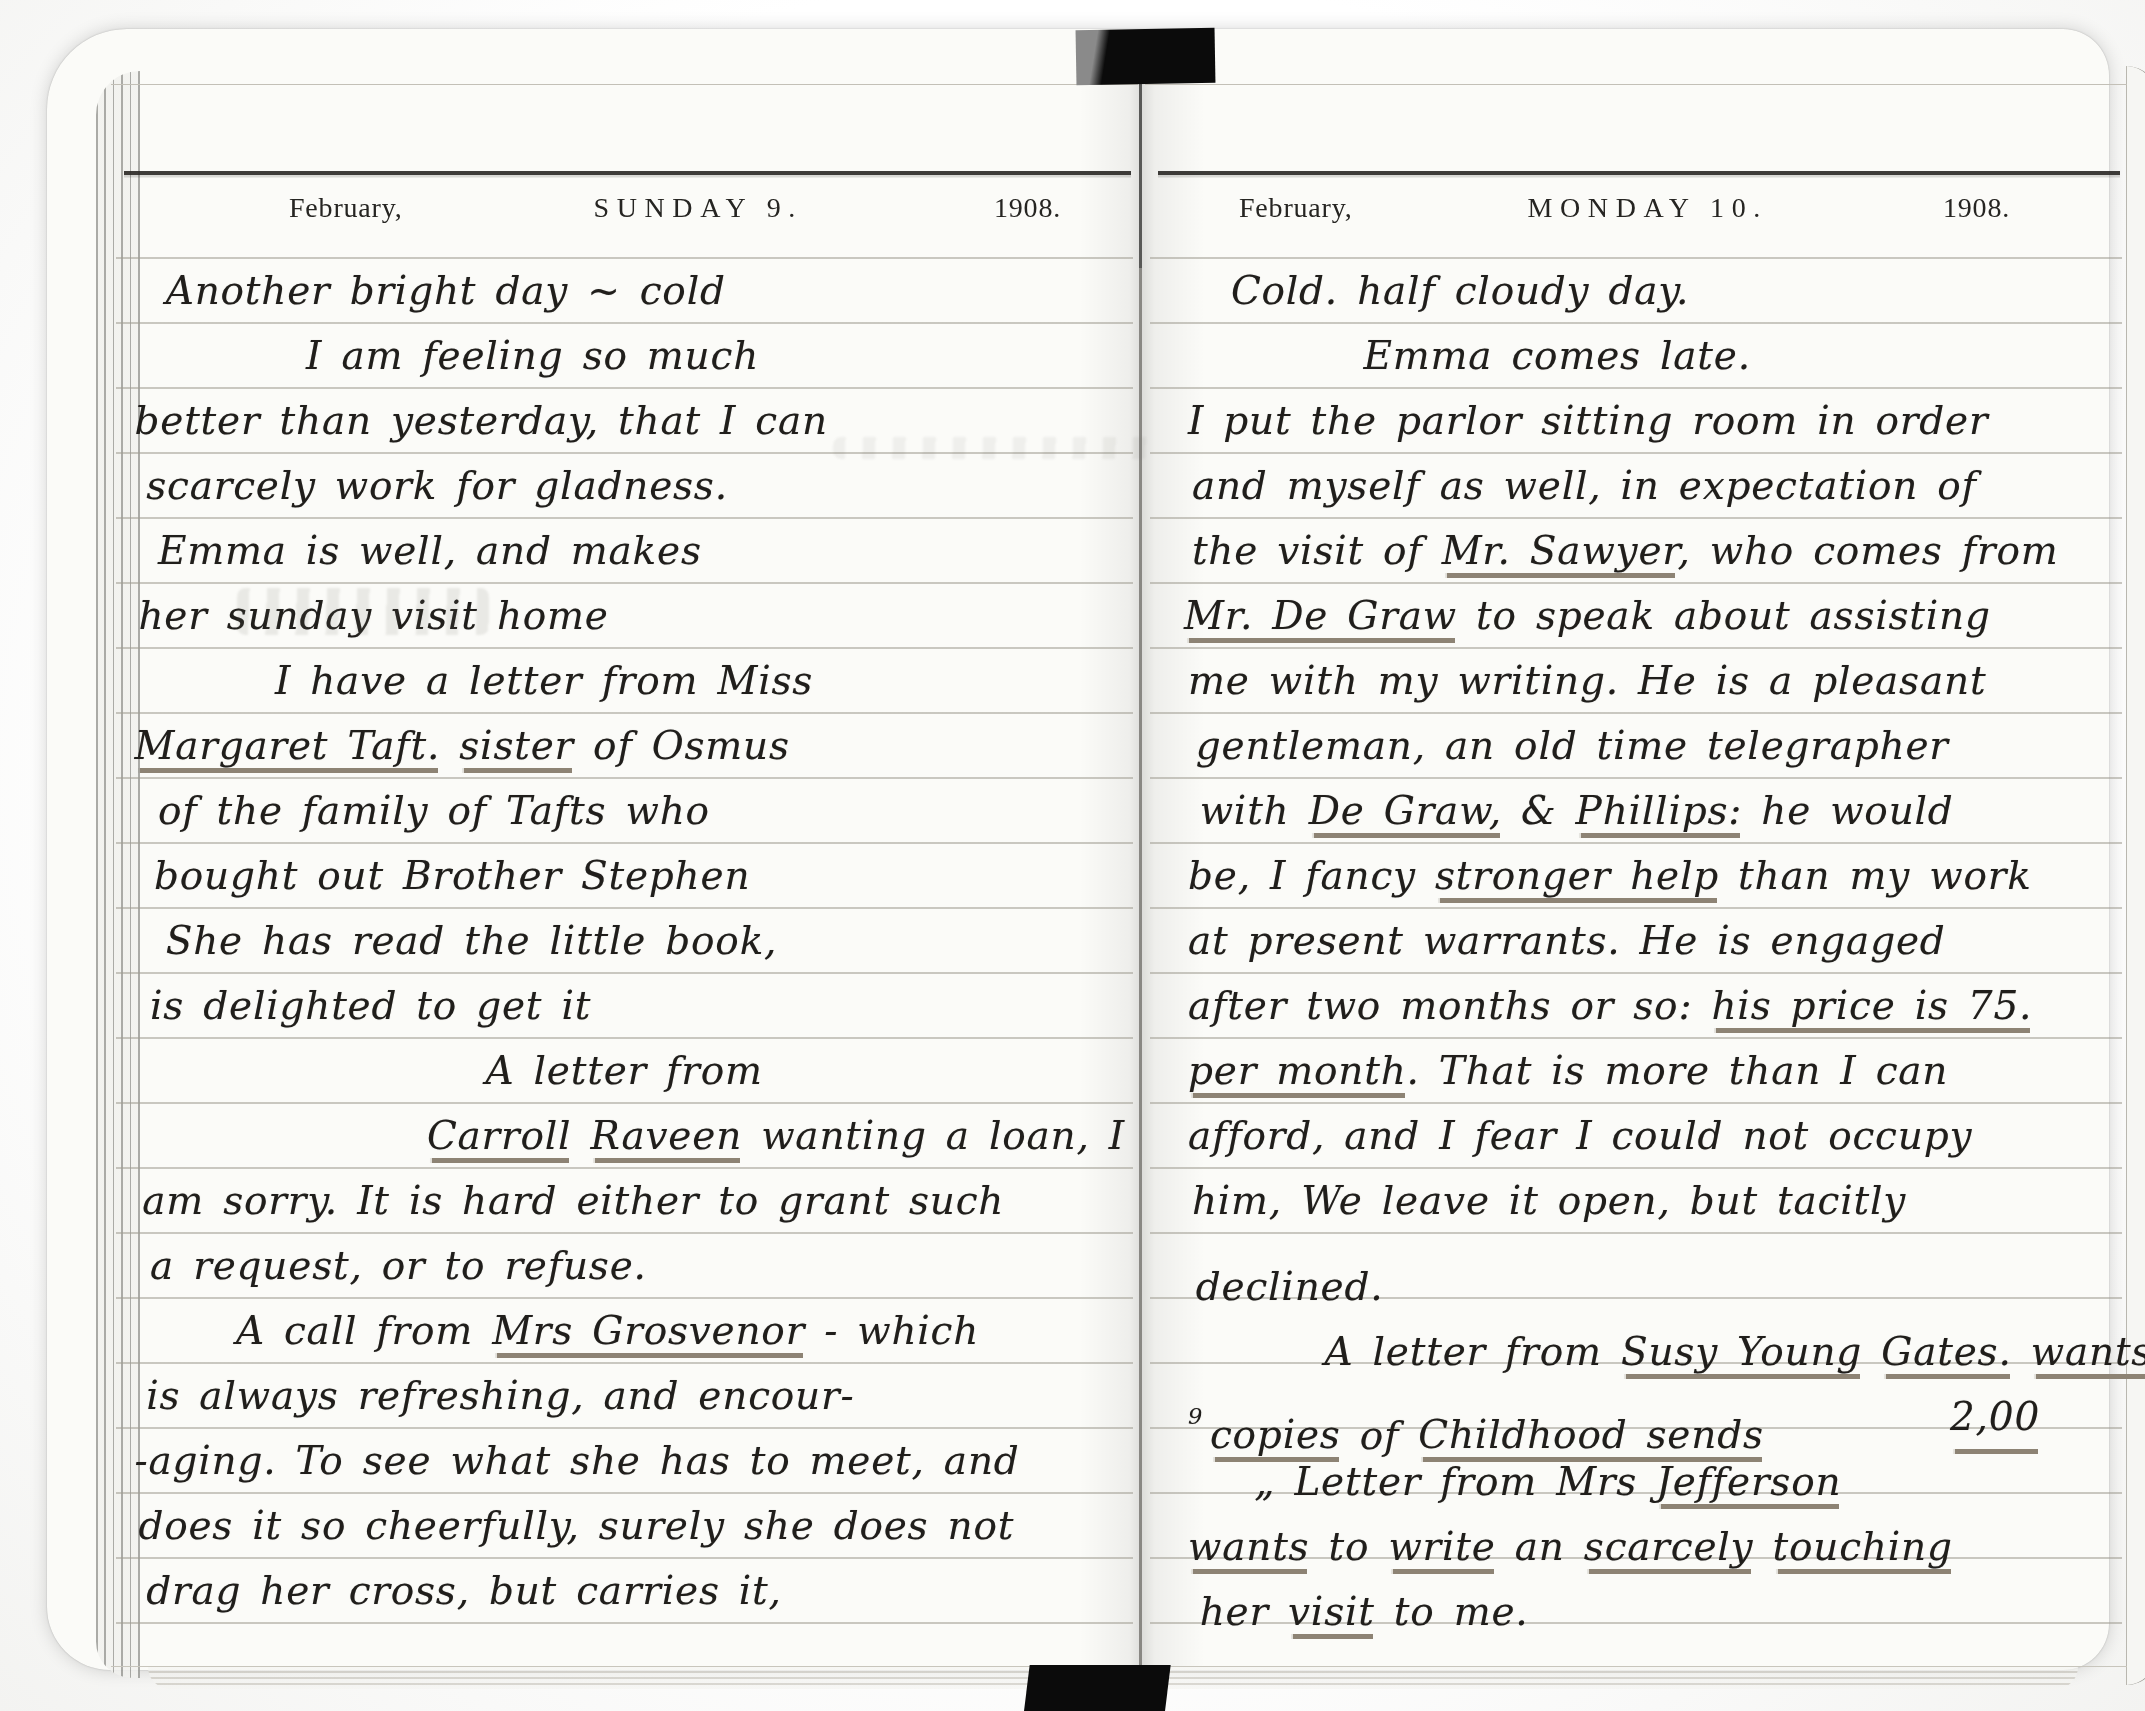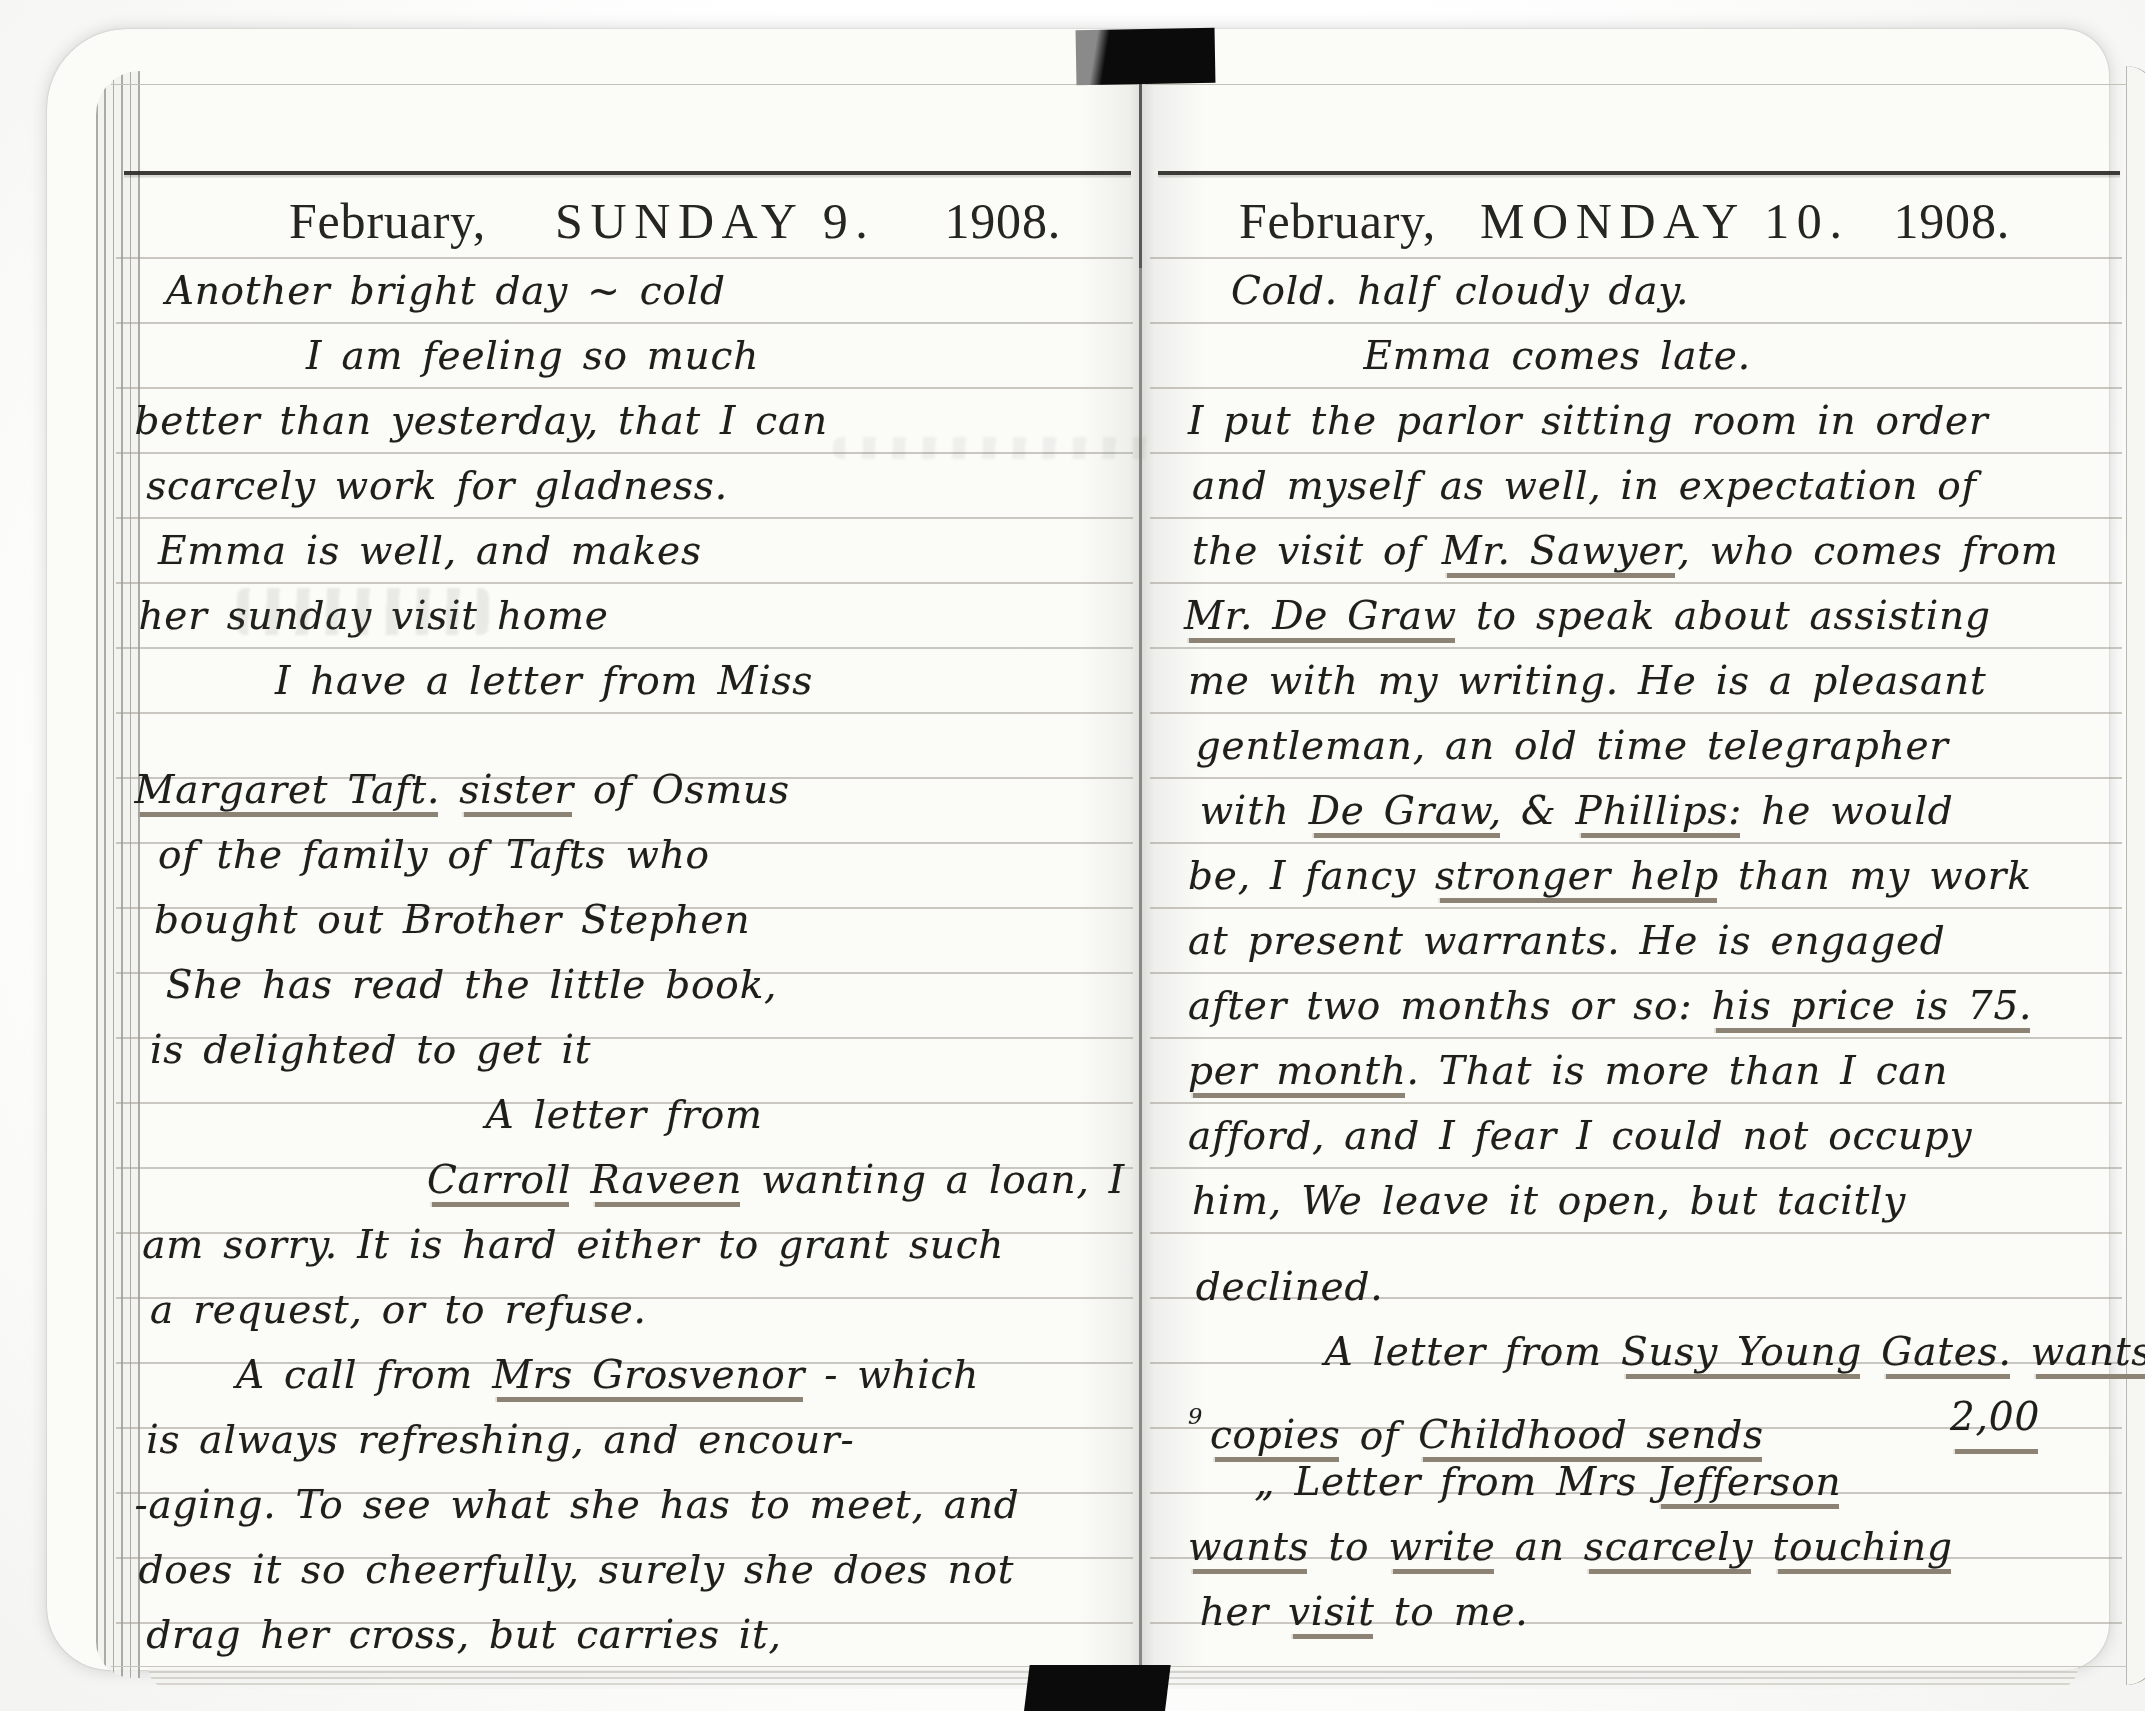--- a/index.html
+++ b/index.html
@@ -67,21 +67,21 @@
     opacity:.55;
   }
   .headrule{
     position:absolute;top:86px;left:13.4px;right:6.7px;height:4.2px;
     background:var(--headrule);opacity:.92;
     box-shadow:0 2.5px 0 rgba(46,44,41,.18);
   }
   .pagehead{
     position:absolute;top:107px;left:0;right:0;height:52px;
     display:flex;justify-content:space-between;align-items:baseline;
-    font-size:50px;color:#262522;letter-spacing:0.8px;
+    font-size:28px;color:#262522;letter-spacing:0.8px;
   }
   .page-left .pagehead{padding:0 77px 0 178px;}
   .page-right .pagehead{padding:0 117px 0 94px;}
   .pagehead .day{letter-spacing:7.6px;}
   
   .writing{
     position:absolute;top:173px;left:23.5px;right:13px;
     font-family:"DejaVu Serif", serif;font-style:italic;
     font-size:39px;line-height:65px;color:var(--ink);
     letter-spacing:0.8px;word-spacing:5.9px;white-space:nowrap;
@@ -118,21 +118,21 @@
       </div>
       <div class="rules"></div>
       <div class="writing">
           <div class="line" style="padding-left: 0.8em;">Another bright day ~ cold</div>
           <div class="line" style="padding-left: 4.4em;">I am feeling so much</div>
           <div class="line" style="padding-left: 0em;">better than yesterday, that I can</div>
           <div class="line" style="padding-left: 0.3em;">scarcely work for gladness.</div>
           <div class="line" style="padding-left: 0.6em;">Emma is well, and makes</div>
           <div class="line" style="padding-left: 0.1em;">her sunday visit home</div>
           <div class="line" style="padding-left: 3.6em;">I have a letter from Miss</div>
-          <div class="line" style="padding-left: 0em; margin-top: 44px;"><span class="u">Margaret Taft.</span> <span class="u">sister</span> of Osmus</div>
+          <div class="line" style="padding-left: 0em;"><span class="u">Margaret Taft.</span> <span class="u">sister</span> of Osmus</div>
           <div class="line" style="padding-left: 0.6em;">of the family of Tafts who</div>
           <div class="line" style="padding-left: 0.5em;">bought out Brother Stephen</div>
           <div class="line" style="padding-left: 0.8em;">She has read the little book,</div>
           <div class="line" style="padding-left: 0.4em;">is delighted to get it</div>
           <div class="line" style="padding-left: 9em;">A letter from</div>
           <div class="line" style="padding-left: 0em; text-align: right;"><span class="u">Carroll</span> <span class="u">Raveen</span> wanting a loan, I</div>
           <div class="line" style="padding-left: 0.2em;">am sorry. It is hard either to grant such</div>
           <div class="line" style="padding-left: 0.4em;">a request, or to refuse.</div>
           <div class="line" style="padding-left: 2.6em;">A call from <span class="u">Mrs Grosvenor</span> - which</div>
           <div class="line" style="padding-left: 0.3em;">is always refreshing, and encour-</div>

